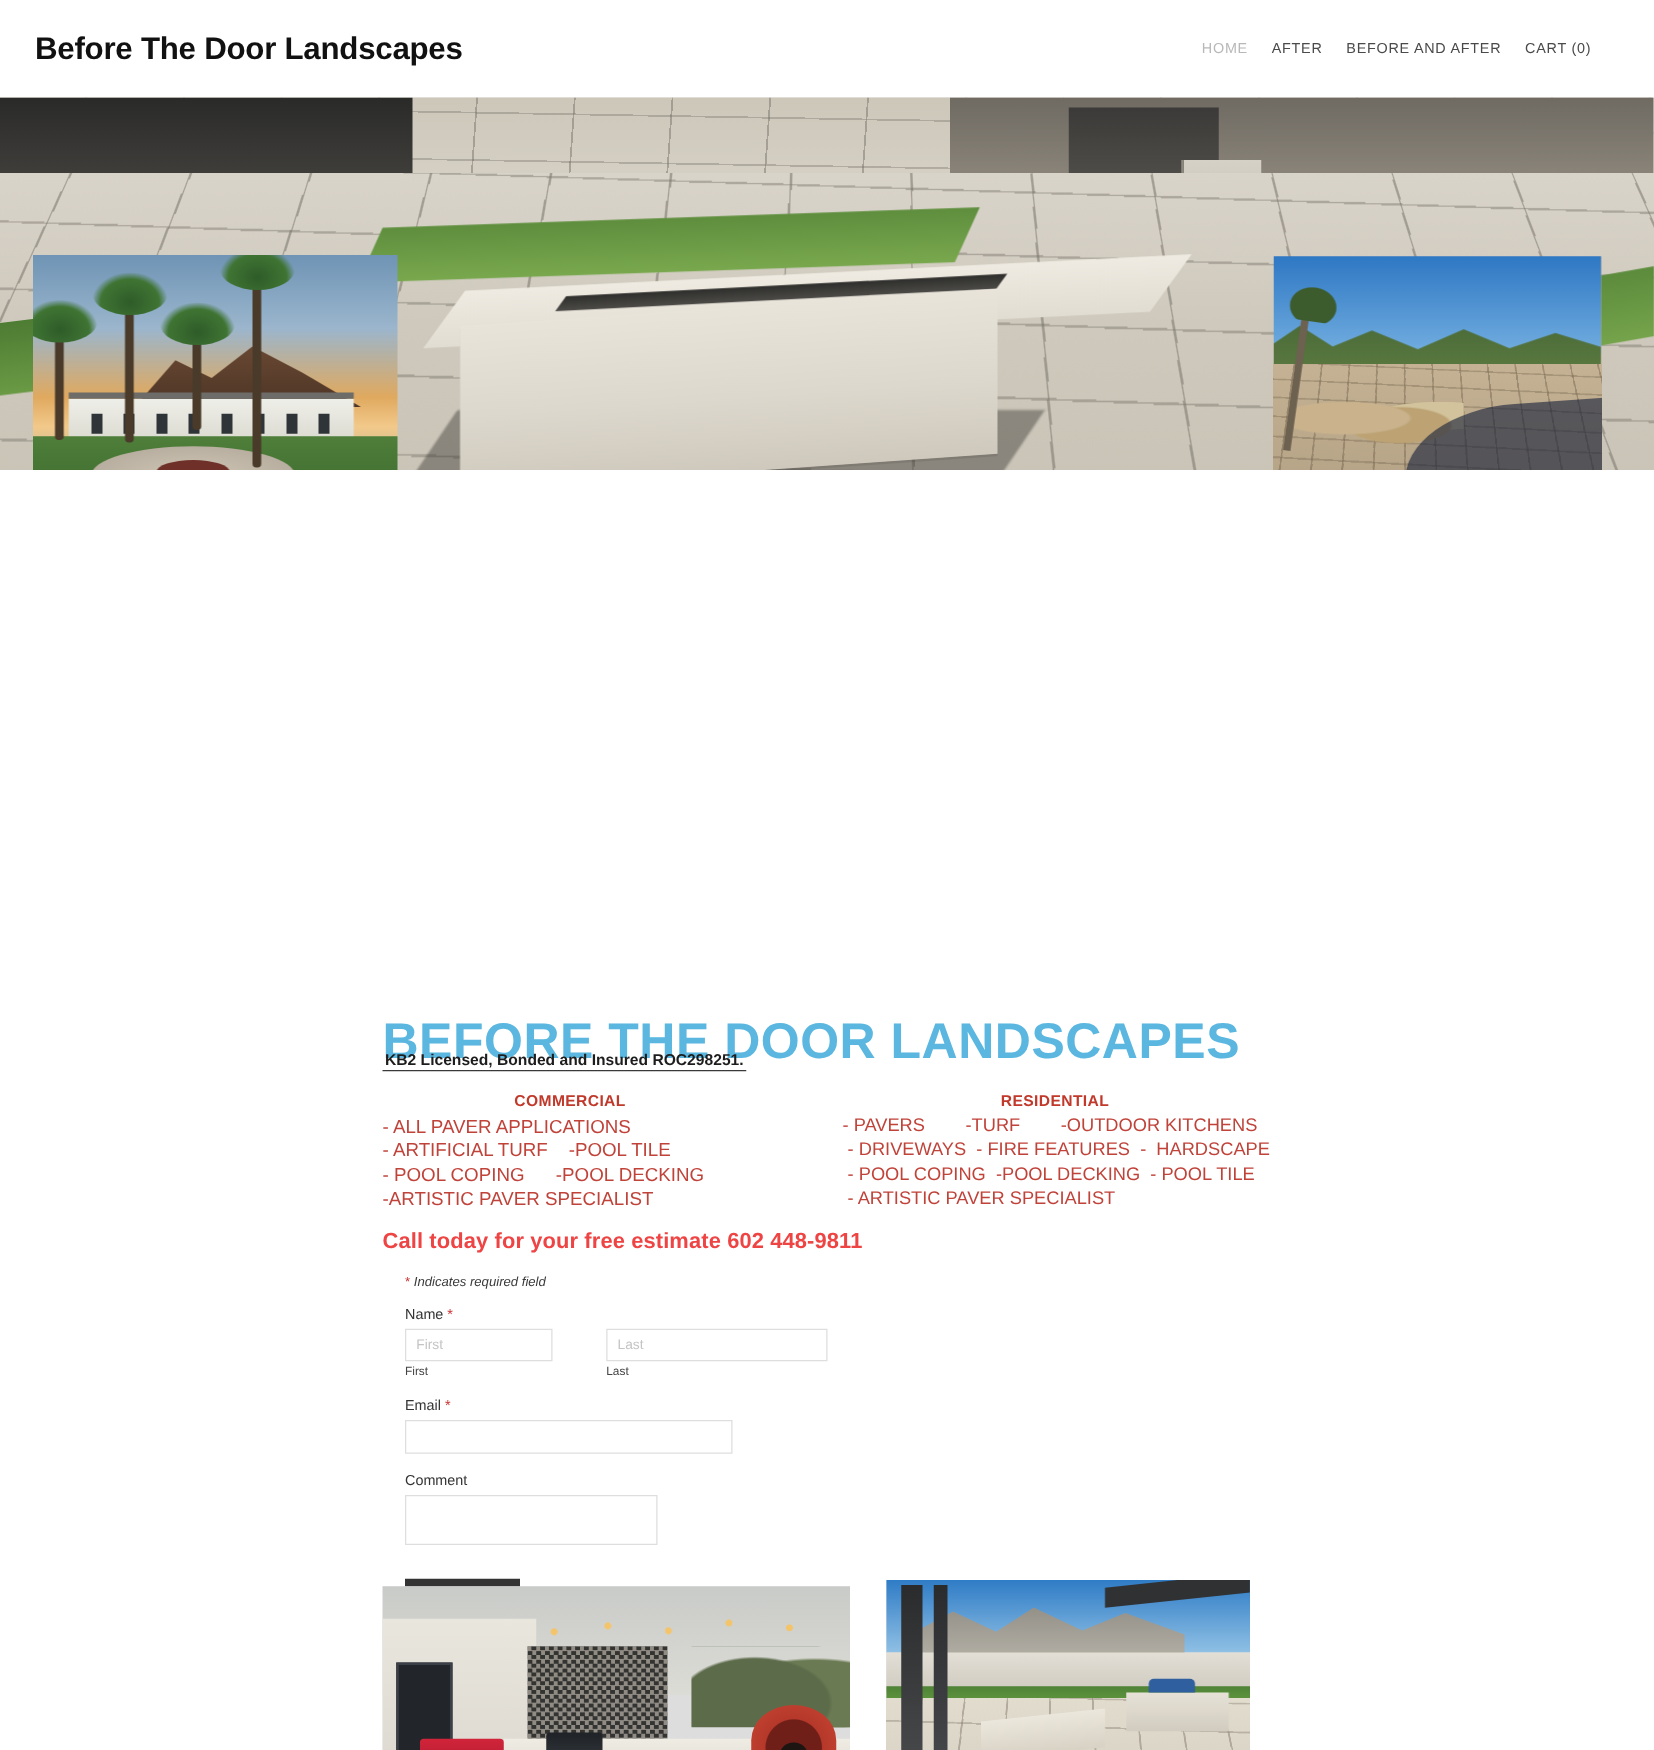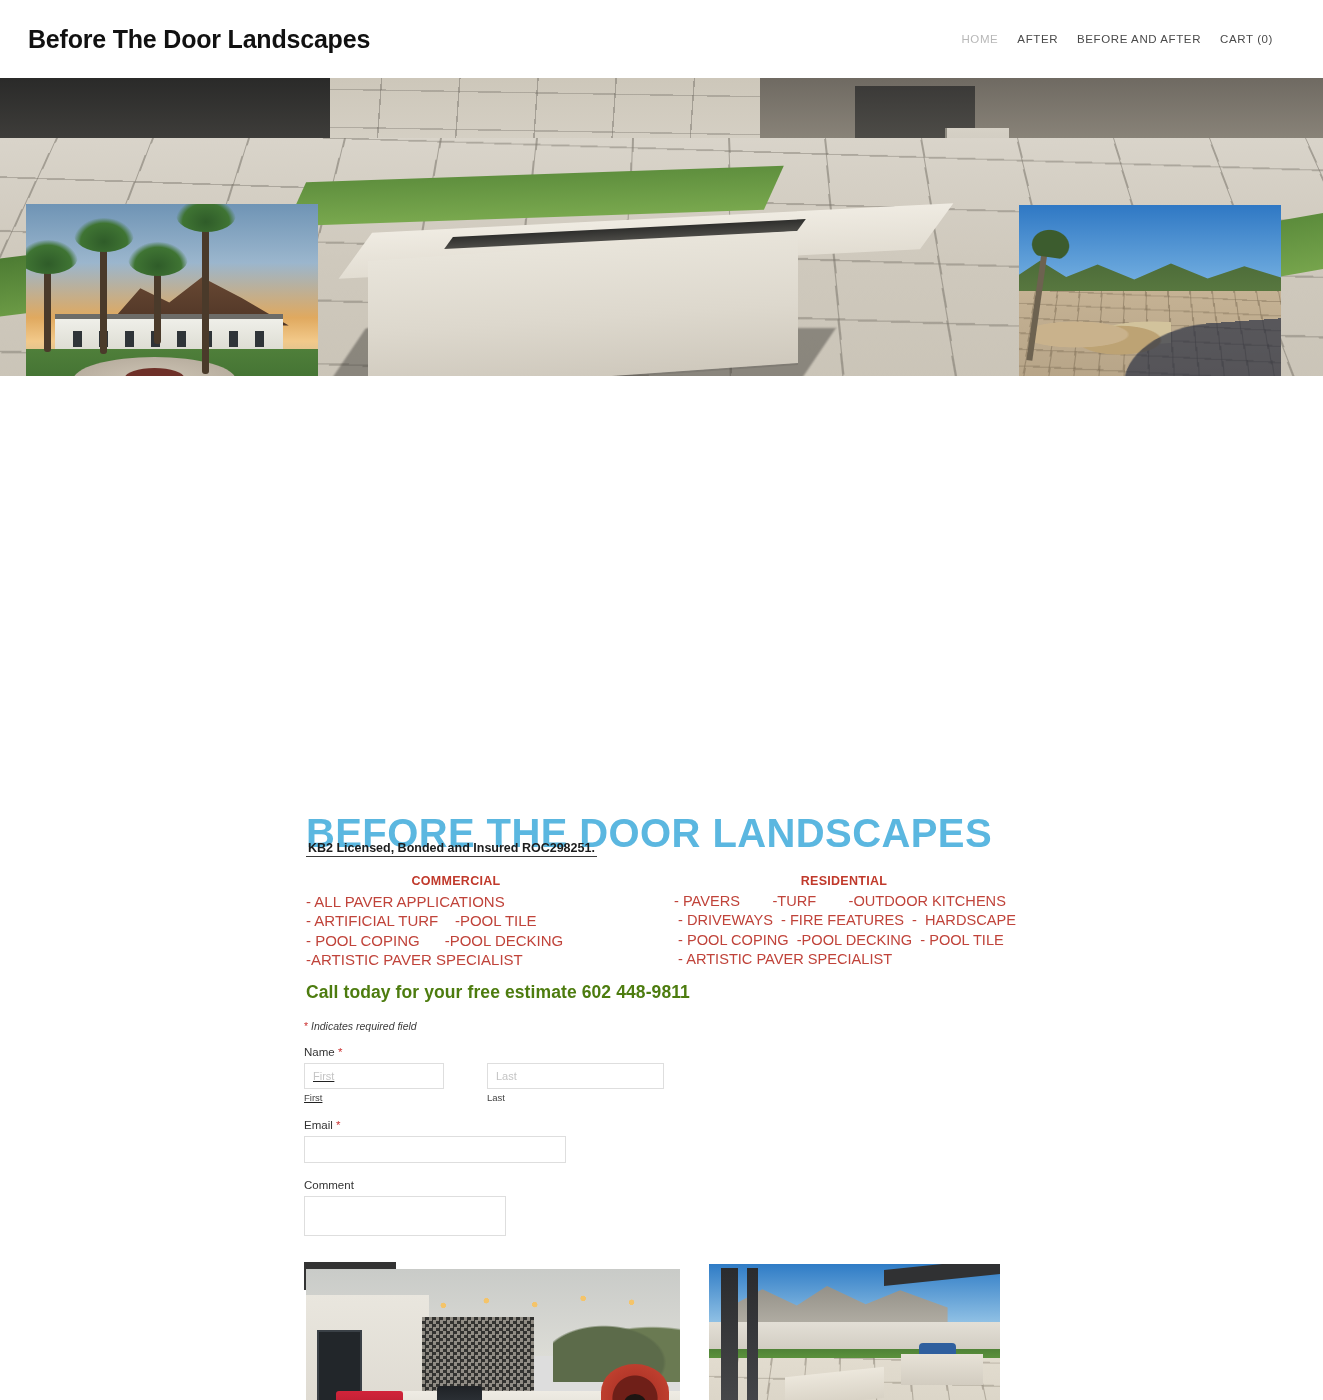--- a/index.html
+++ b/index.html
@@ -231,31 +231,31 @@
     letter-spacing: .3px; margin-bottom: 4px; text-align: center;
   }
   .svc-head.commercial { text-align: center; padding-right: 60px; }
   .svc-line {
     font-size: 15px; color: #c0433a; line-height: 19.4px; white-space: pre;
   }
   .svc-line.r { font-size: 14.6px; }
 
   .cta {
     position: absolute; left: 306px; top: 606px;
-    font-size: 17.5px; font-weight: bold; color: #4d7c0f; letter-spacing: .1px;
-  }
-
-  .form-wrap { position: absolute; left: 304px; top: 644px; width: 420px; }
+    font-size: 17.5px; font-weight: bold; color: #ef4444; letter-spacing: .1px;
+  }
+
+  .form-wrap { position: absolute; left: 324px; top: 644px; width: 420px; }
   .req-note { font-size: 10.5px; font-style: italic; color: #3a3a3a; margin-bottom: 14px; }
   .req-note .star { color: #cc3333; font-style: normal; }
   .field-label { font-size: 11.5px; color: #333; margin-bottom: 5px; display: block; }
   .field-label .star { color: #cc3333; }
   .name-row { display: flex; gap: 14px; }
   .name-cell { display: flex; flex-direction: column; }
-  .name-cell.first { width: 140px; text-decoration: underline; }
+  .name-cell.first { width: 118px; }
   .name-cell.last { width: 206px; padding-left: 29px; }
   .txt {
     height: 26px; border: 1px solid #dedede; background: #fff;
     font-family: "Liberation Sans", sans-serif; font-size: 11px; color: #333;
     padding: 0 8px; outline: none; width: 100%;
   }
   .txt::placeholder { color: #c4c4c4; }
   .sublabel { font-size: 9.5px; color: #444; margin-top: 3px; }
   .field-block { margin-top: 16px; }
   .email-input { width: 262px; height: 27px; }

